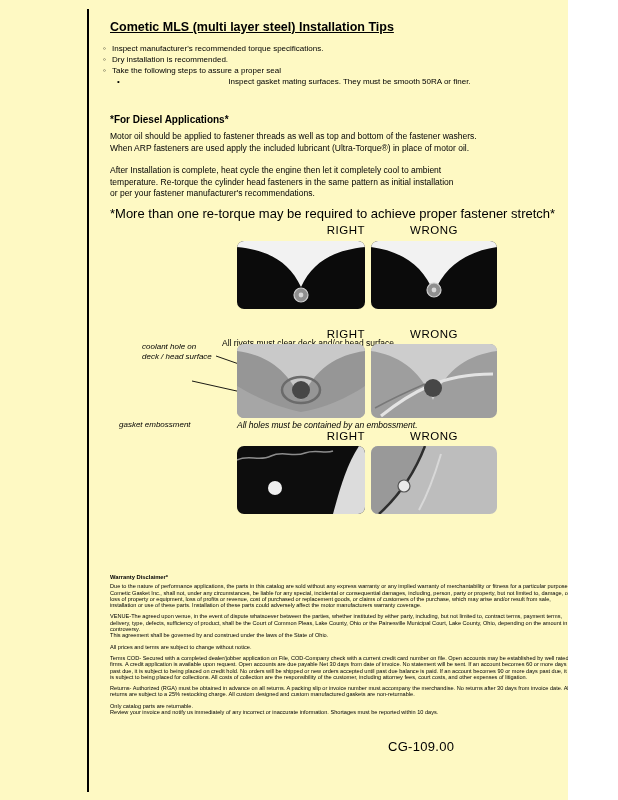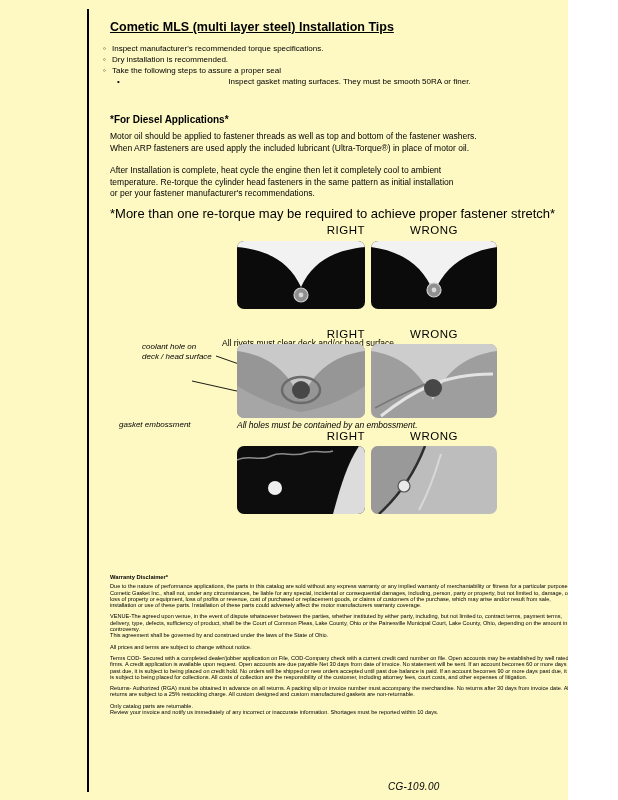--- a/index.html
+++ b/index.html
@@ -21,21 +21,21 @@
   .p2{top:165px;}
   .note{left:110px;top:206px;font-size:13px;}
   .dg-header{font-size:11.5px;text-align:center;letter-spacing:0.5px;}
   .w128{width:128px;text-align:right;} .w126{width:126px;}
   .caption{font-size:8.5px;white-space:pre-line;line-height:10px;}
   .dg-label{font-size:8px;line-height:9.5px;white-space:pre-line;font-style:italic;}
   .photo{display:block;}
   .fineprint{left:110px;top:574px;width:460px;font-size:5.6px;line-height:6.3px;}
   .fineprint .fp-head{font-weight:bold;font-size:5.8px;margin:0 0 3px 0;}
   .fineprint p{margin:0 0 5px 0;white-space:pre-line;}
-  .footer{left:388px;top:781px;font-size:10px;letter-spacing:0.3px;font-style:italic;}
+  .footer{left:388px;top:739px;font-size:13px;letter-spacing:0.3px;}
 </style>
 </head>
 <body>
 
 <div class="page">
 
   <div class="abs left-rule"></div>
 
   <div class="abs title">Cometic MLS (multi layer steel) Installation Tips</div>
 

